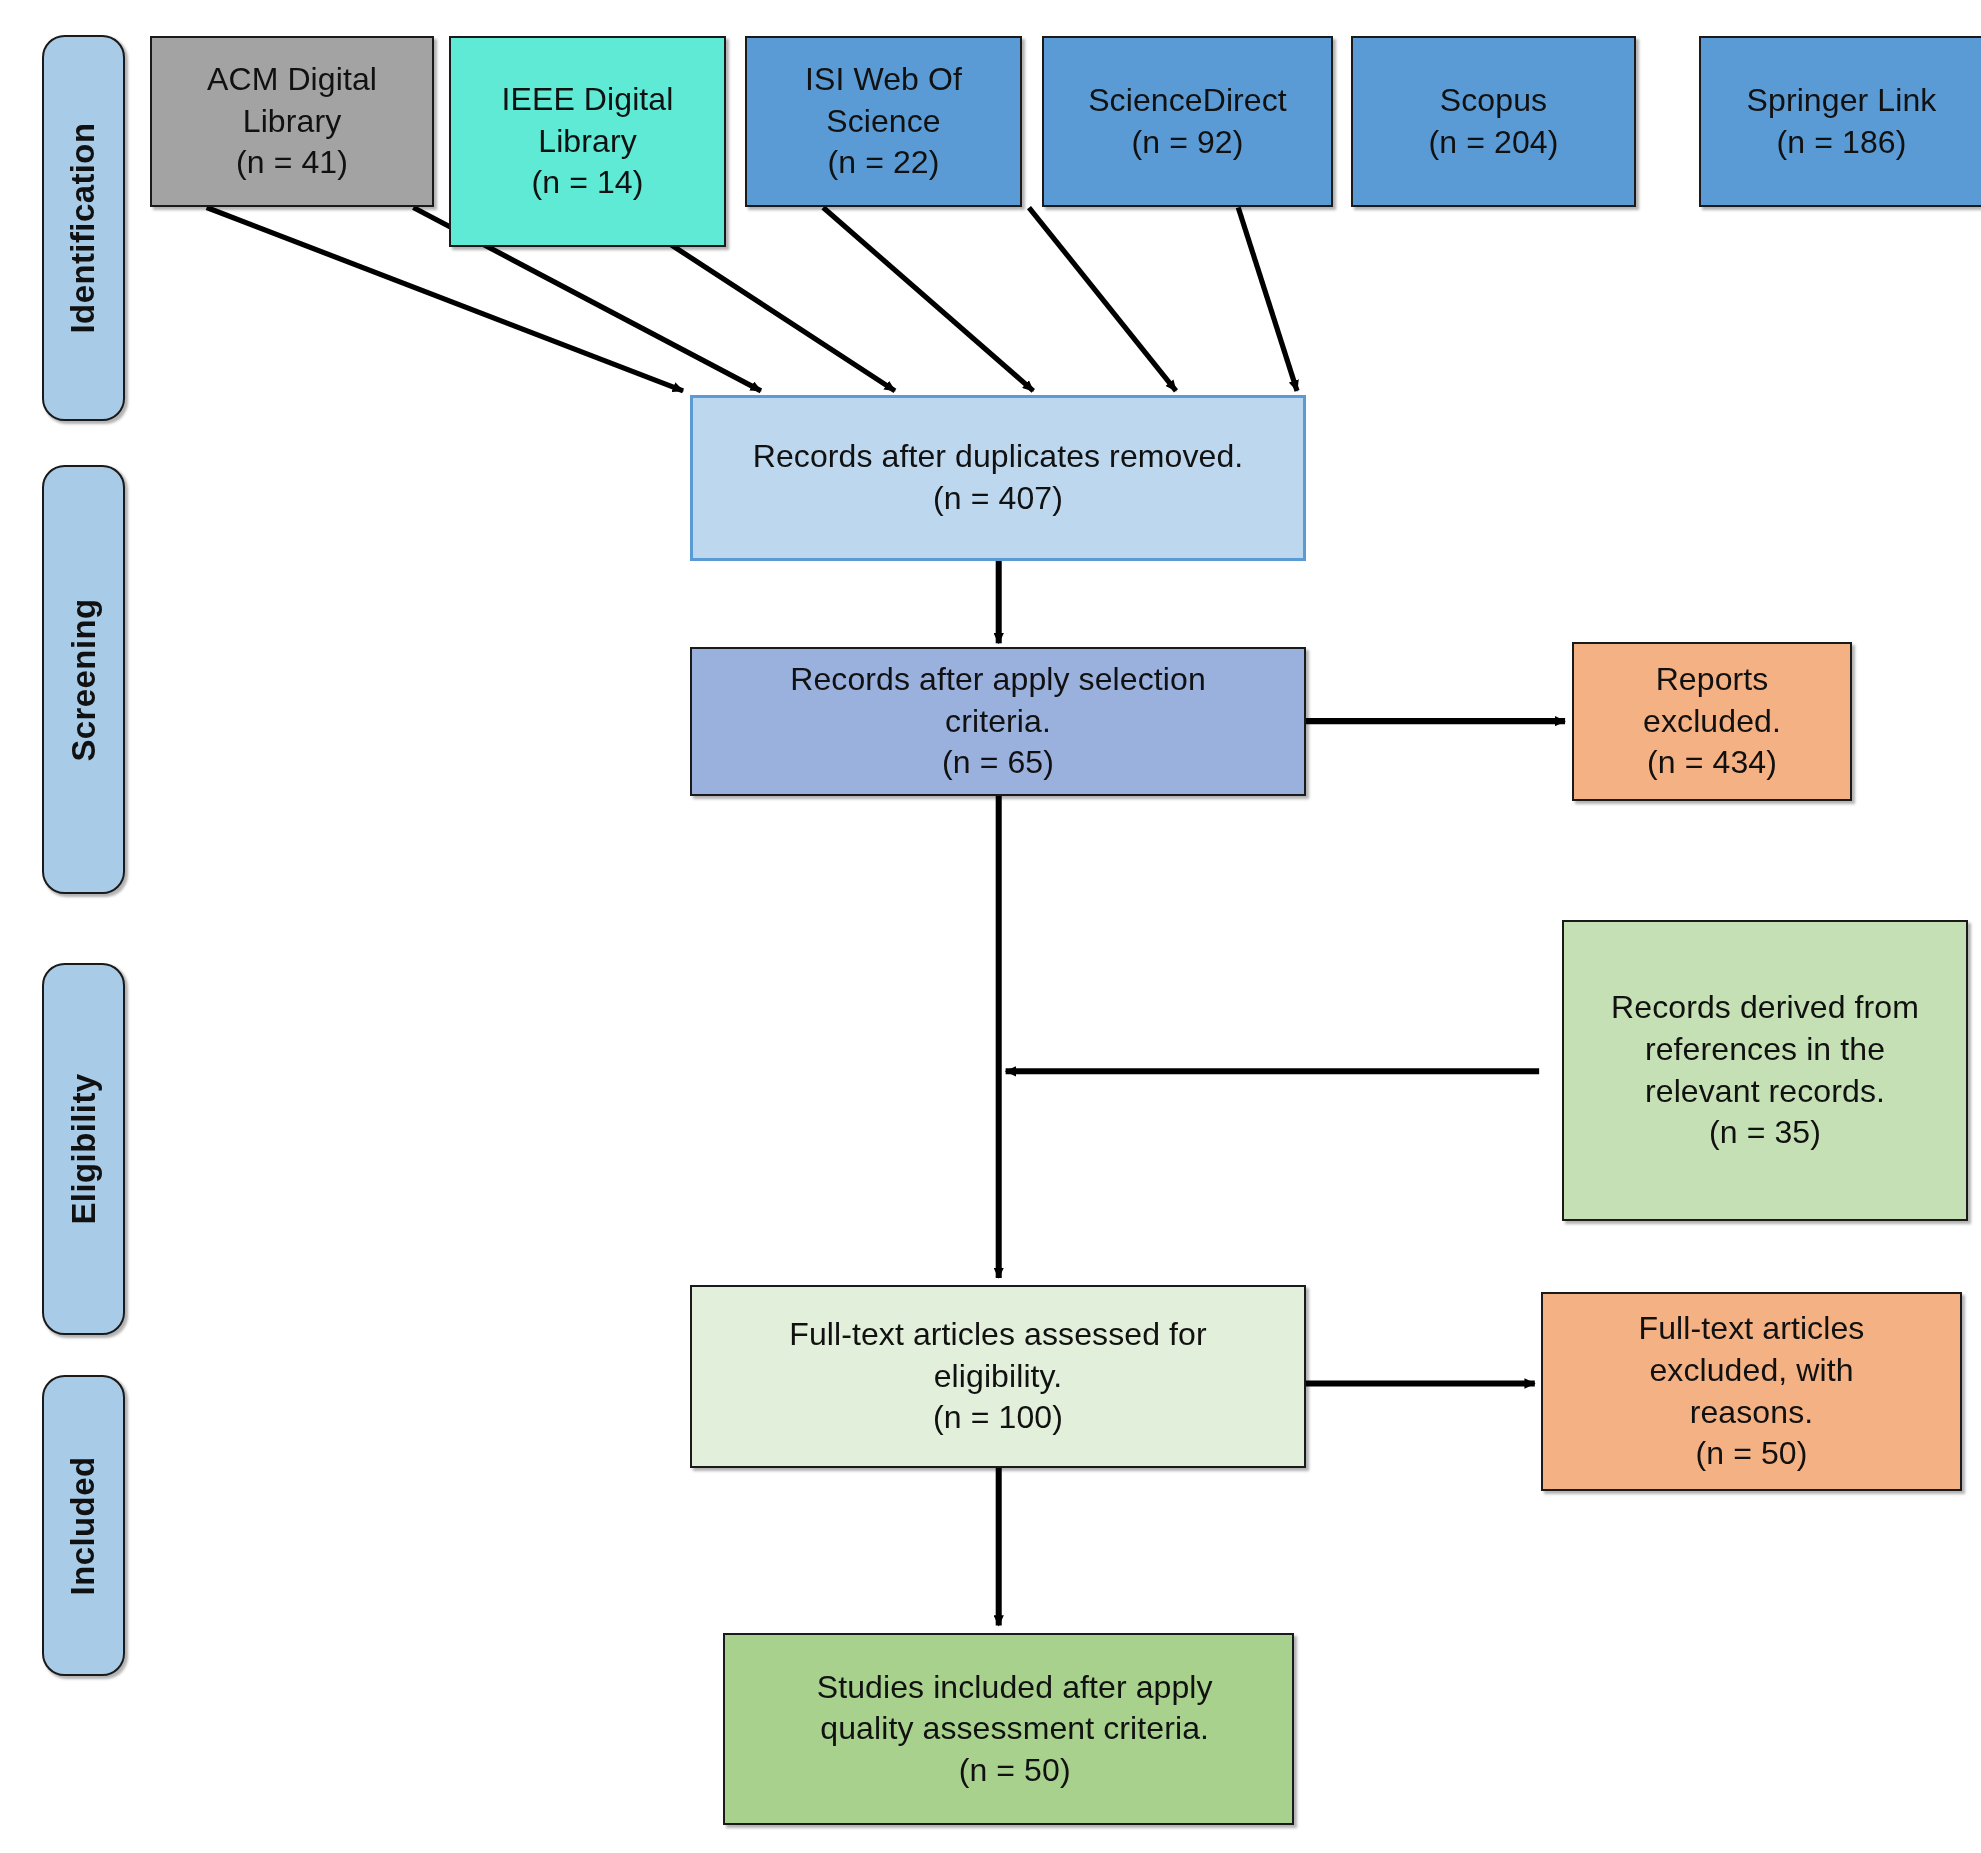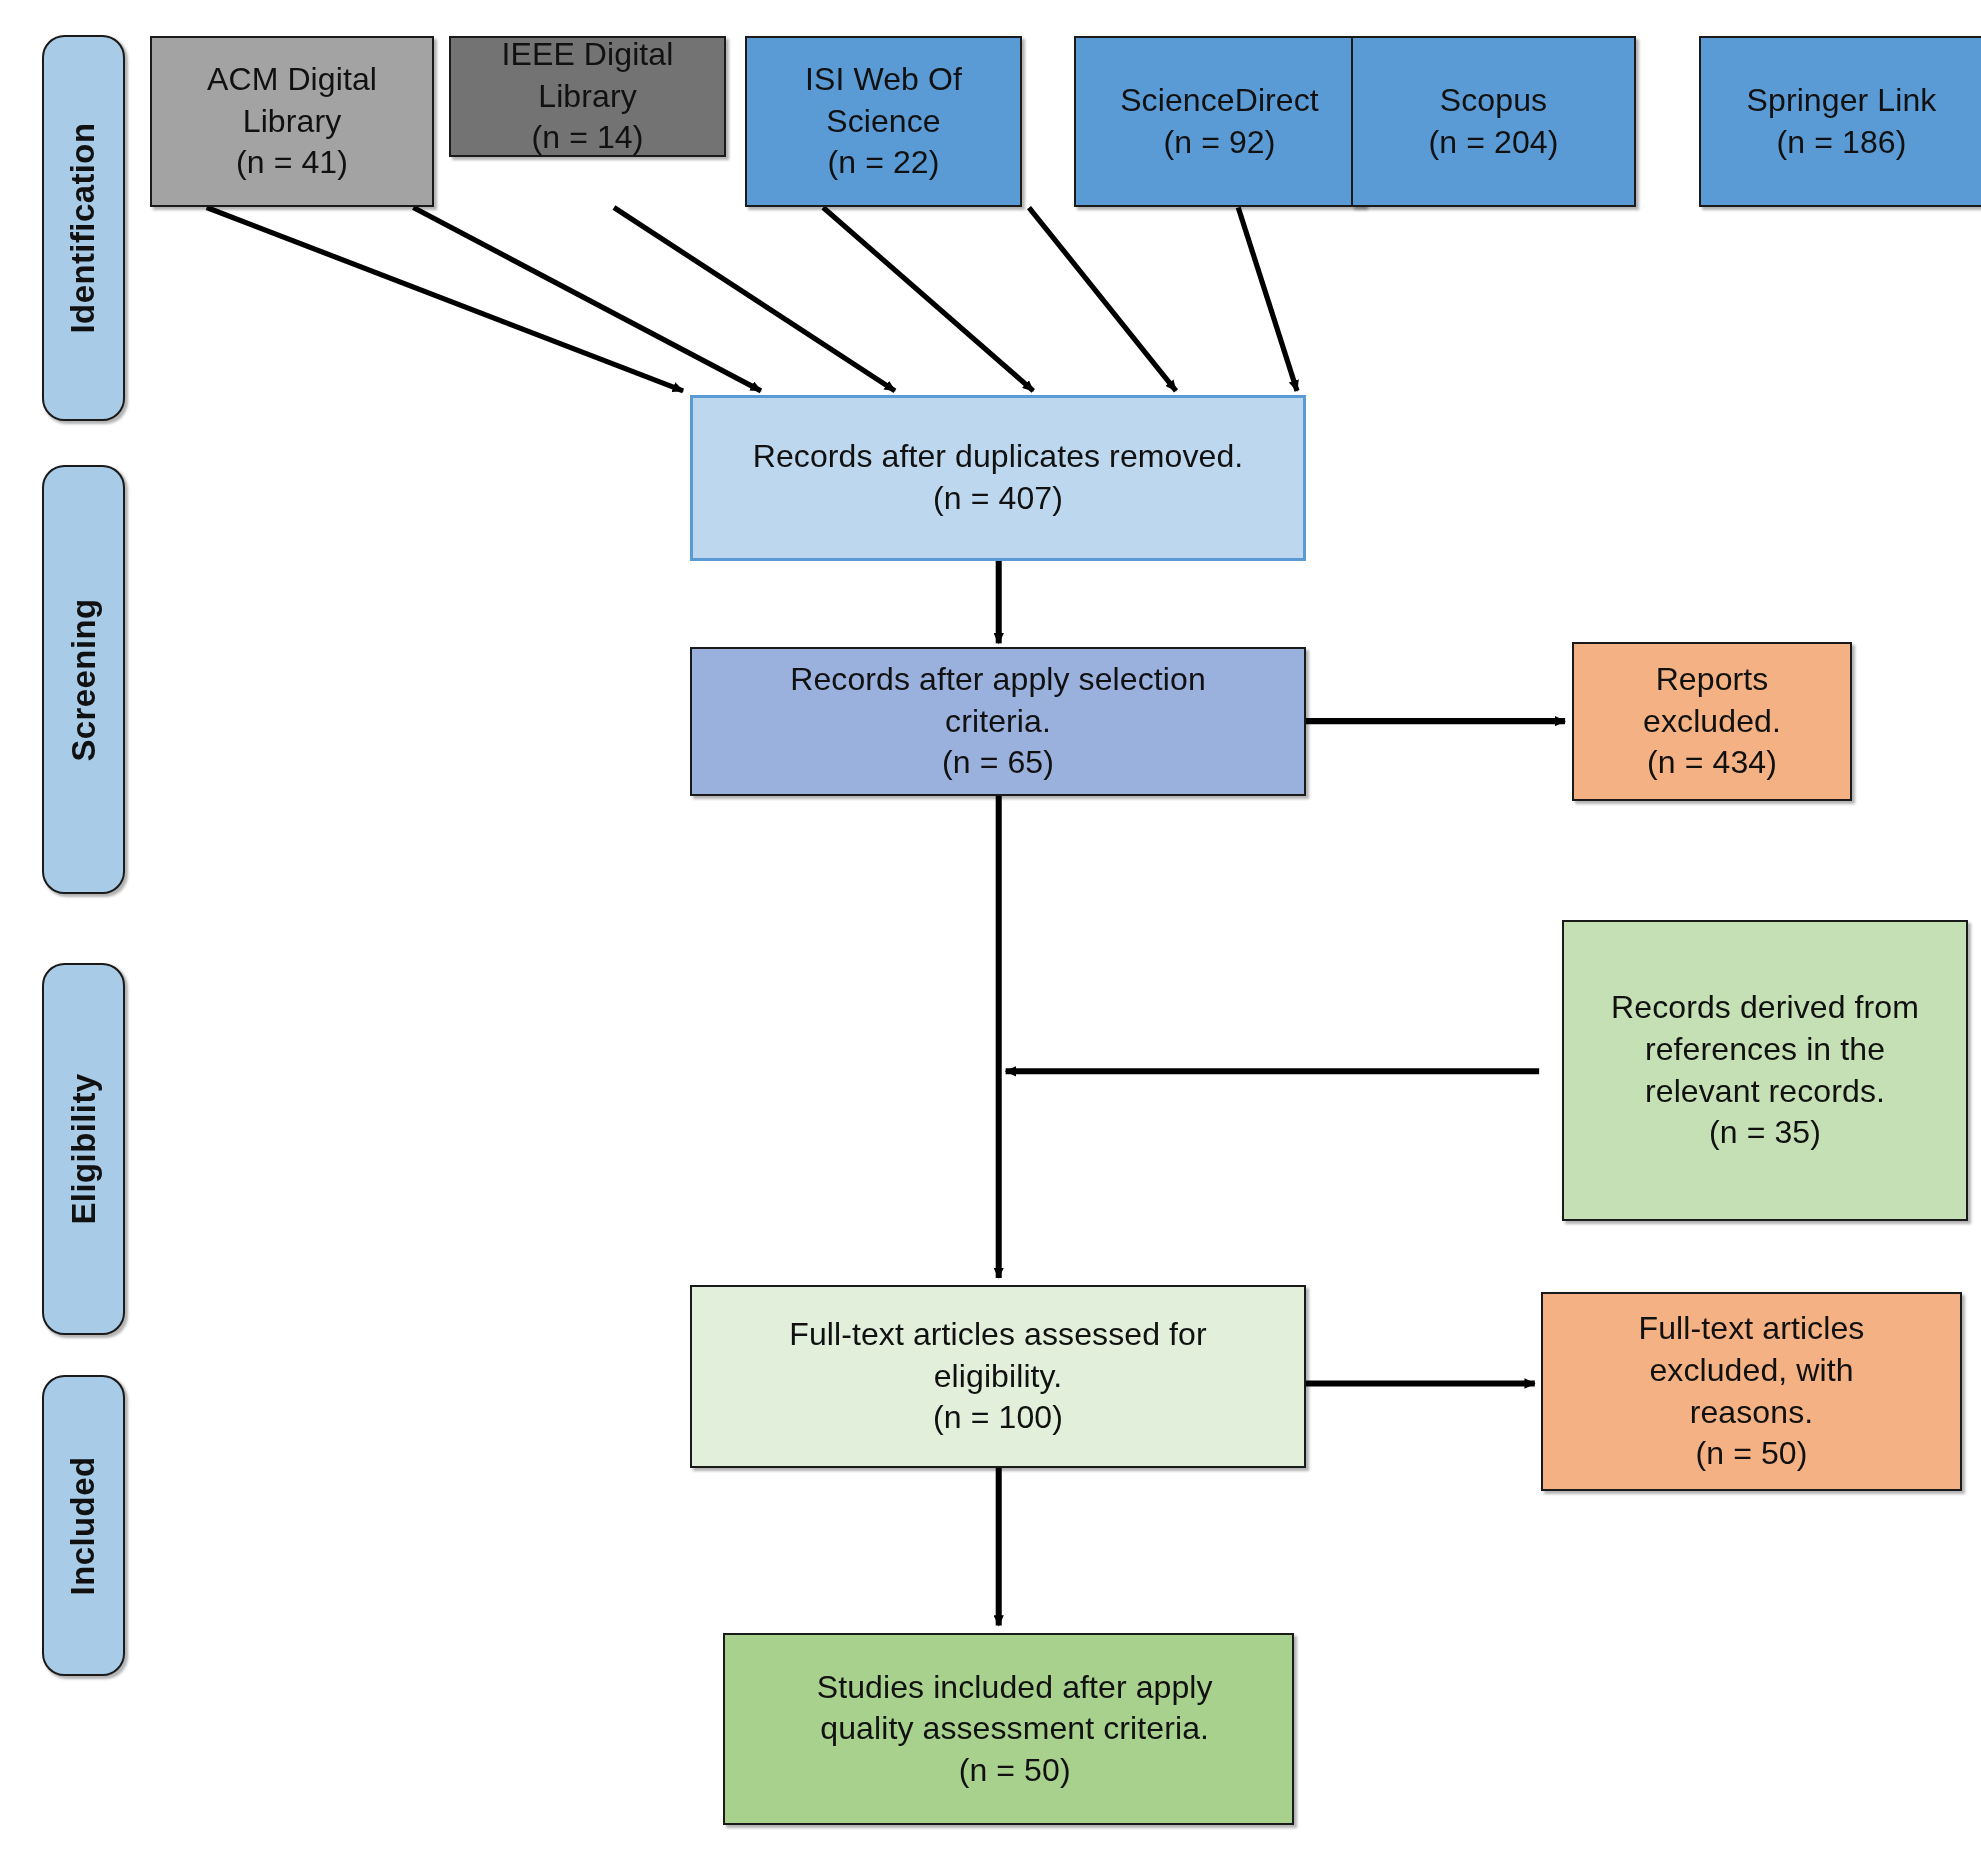--- a/index.html
+++ b/index.html
@@ -114,33 +114,33 @@
   <div class="stage" style="left:42px; top:1375px; width:83px; height:301px;">
     <span class="vtxt">Included</span>
   </div>
 
   <div class="node" style="left:150px; top:36px; width:284px; height:171px; background:#a3a3a3;">
     <span class="txt">ACM Digital
 Library
 (n = 41)</span>
   </div>
 
-  <div class="node" style="left:449px; top:36px; width:277px; height:121px; background:#737373;text-align:center;">
+  <div class="node" style="left:449px; top:36px; width:277px; height:211px; background:#5eead4;text-align:center;">
     <span class="txt">IEEE Digital
 Library
 (n = 14)</span>
   </div>
 
   <div class="node" style="left:745px; top:36px; width:277px; height:171px; background:#5b9bd5;">
     <span class="txt">ISI Web Of
 Science
 (n = 22)</span>
   </div>
 
-  <div class="node" style="left:1042px; top:36px; width:291px; height:171px; background:#5b9bd5;margin-left:32px;">
+  <div class="node" style="left:1042px; top:36px; width:291px; height:171px; background:#5b9bd5;">
     <span class="txt">ScienceDirect
 (n = 92)</span>
   </div>
 
   <div class="node" style="left:1351px; top:36px; width:285px; height:171px; background:#5b9bd5;">
     <span class="txt">Scopus
 (n = 204)</span>
   </div>
 
   <div class="node" style="left:1655px; top:36px; width:285px; height:171px; background:#5b9bd5;margin-left:44px;">

